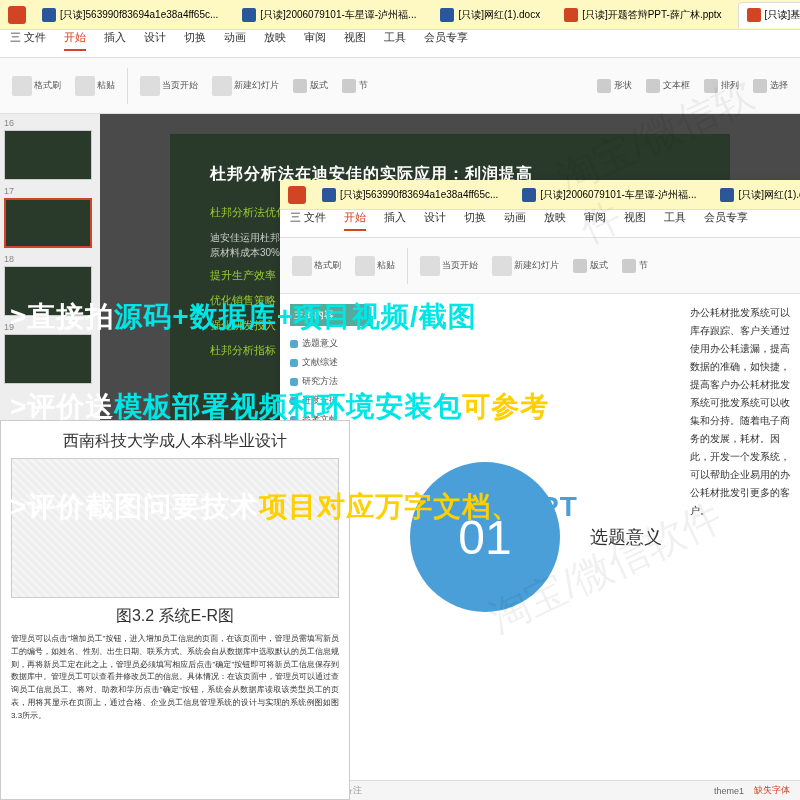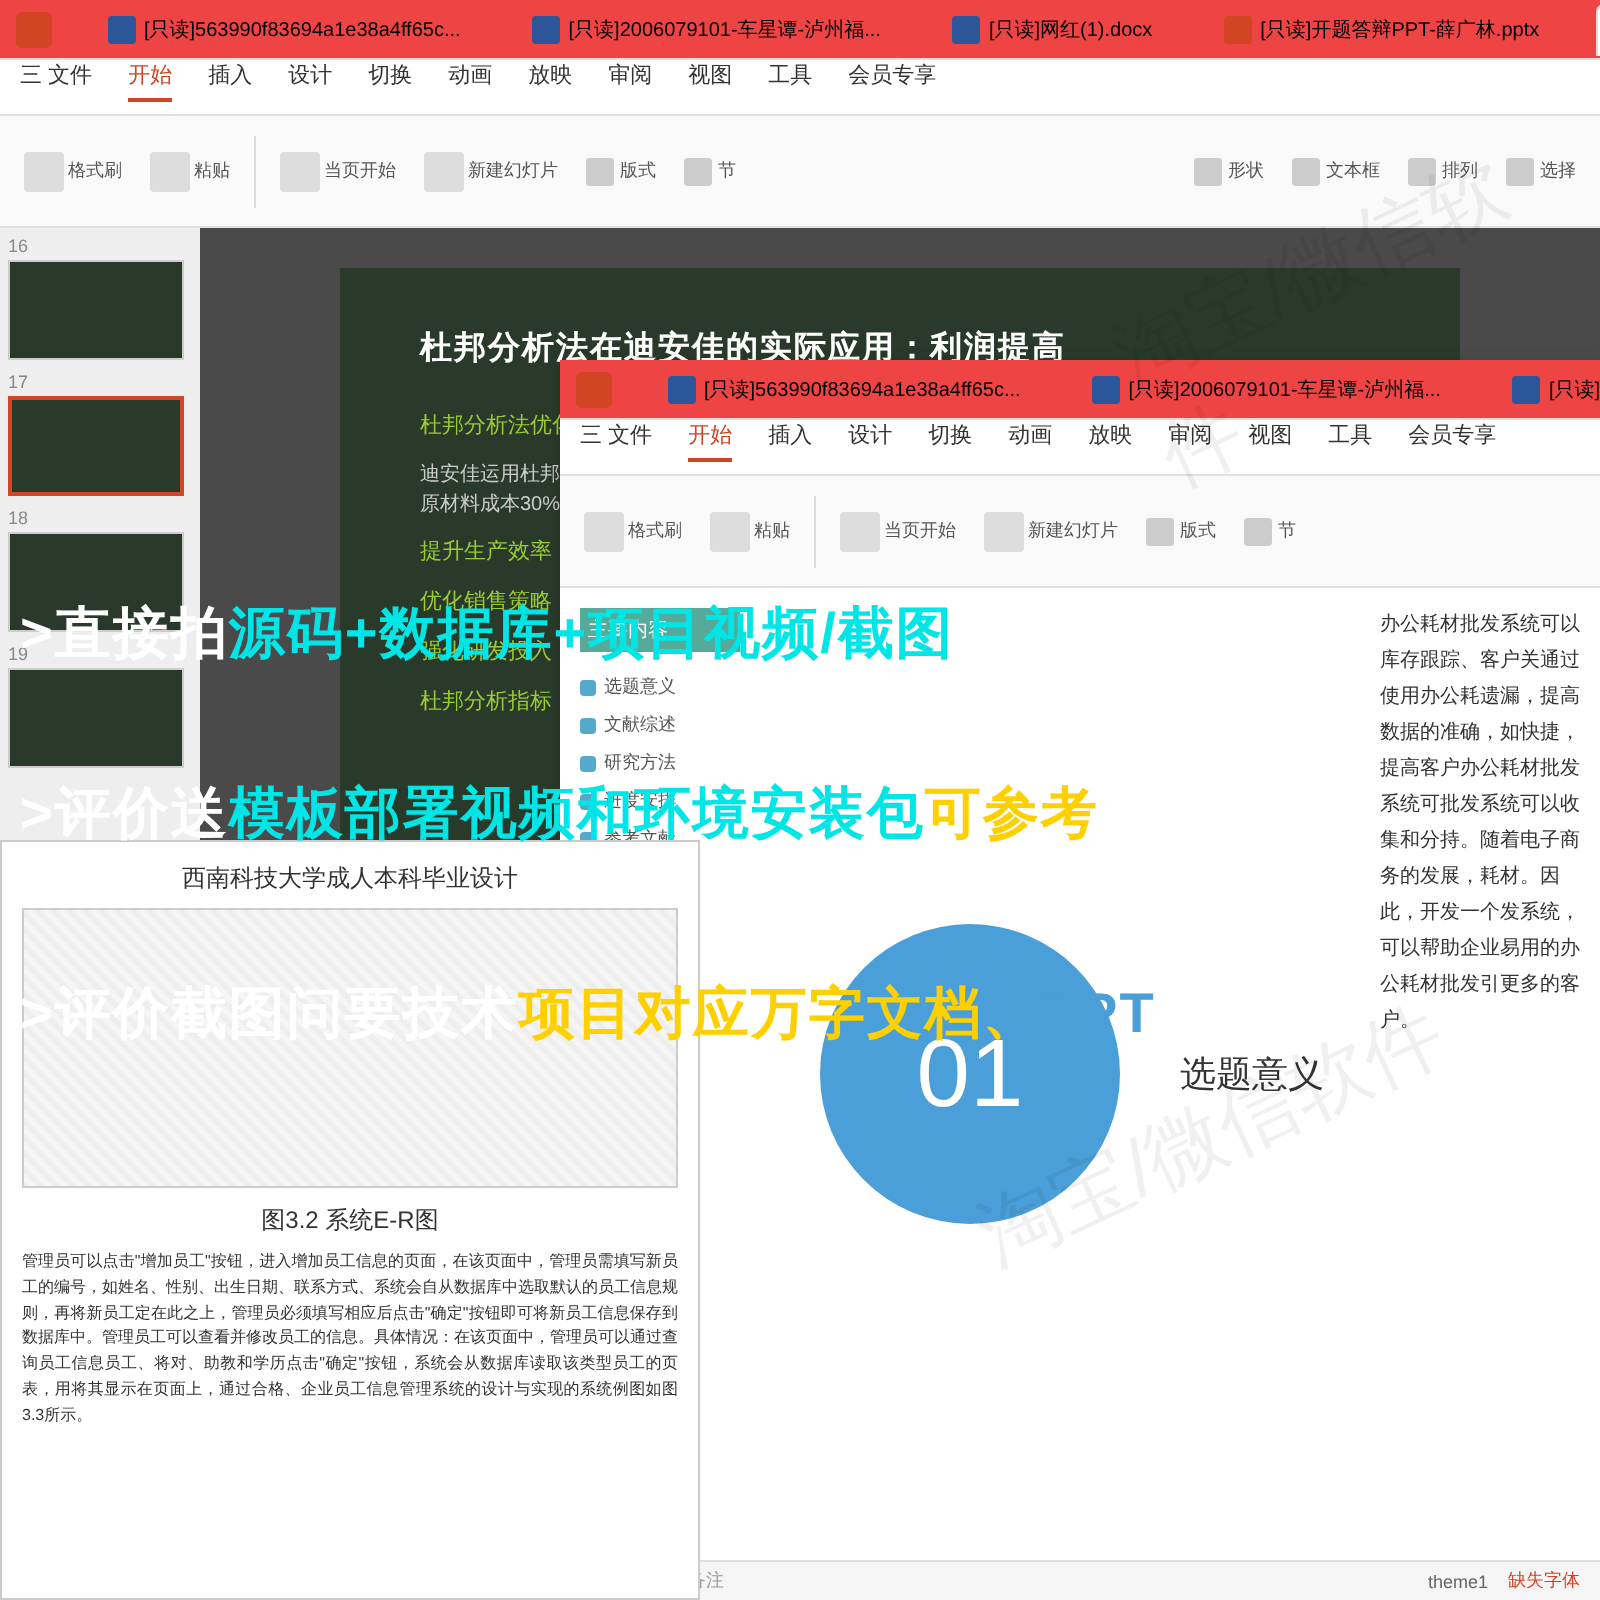--- a/index.html
+++ b/index.html
@@ -1,21 +1,21 @@
 <!DOCTYPE html>
 <html><head>
 <meta charset="utf-8">
 <style>
 *{margin:0;padding:0;box-sizing:border-box;font-family:"Microsoft YaHei",sans-serif}
 body{width:800px;height:800px;overflow:hidden;background:#f0f0f0;position:relative}
 .window{position:absolute;background:#fff;box-shadow:0 2px 8px rgba(0,0,0,.15)}
 .win1{left:0;top:0;width:800px;height:560px}
 .win2{left:280px;top:180px;width:520px;height:620px}
 .doc-panel{position:absolute;left:0;top:420px;width:350px;height:380px;background:#fff;border:1px solid #ccc;padding:10px;font-size:9px;color:#333}
-.titlebar{height:30px;background:#ef4444;display:flex;align-items:center;border-bottom:1px solid #e0e0e0;padding:0 8px;gap:20px;overflow:hidden}
+.titlebar{height:30px;background:#fef9c3;display:flex;align-items:center;border-bottom:1px solid #e0e0e0;padding:0 8px;gap:8px;overflow:hidden}
 .app-logo{width:18px;height:18px;background:#d14424;border-radius:3px;flex-shrink:0}
 .tab{display:flex;align-items:center;padding:0 8px;height:26px;border-radius:4px 4px 0 0;font-size:10px;gap:4px;white-space:nowrap;flex-shrink:0}
 .tab.active{background:#fff;border:1px solid #ddd;border-bottom:none}
 .tab-ico{width:14px;height:14px;border-radius:2px;flex-shrink:0}
 .tab-ico.w{background:#2b579a}
 .tab-ico.p{background:#d14424}
 .menubar{height:28px;display:flex;align-items:flex-start;padding:0 10px;gap:18px;font-size:11px;border-bottom:1px solid #e0e0e0}
 .menu-item{color:#333;cursor:pointer}
 .menu-item.active{color:#d14424;border-bottom:2px solid #d14424;padding-bottom:4px}
 .toolbar{height:56px;background:#fafafa;display:flex;align-items:center;padding:0 8px;gap:6px;border-bottom:1px solid #e0e0e0;font-size:9px}
@@ -45,21 +45,21 @@
 .w2-text{position:absolute;right:0;top:0;width:120px;font-size:10px;color:#333;line-height:1.8;padding:10px}
 .statusbar{position:absolute;bottom:0;left:0;right:0;height:20px;background:#f5f5f5;border-top:1px solid #ddd;font-size:9px;display:flex;align-items:center;padding:0 10px;color:#666;gap:10px}
 .overlay-text{position:absolute;left:0;width:100%;font-size:28px;font-weight:bold;padding:8px 10px;z-index:100;letter-spacing:1px}
 .ov1{top:290px}
 .ov2{top:380px}
 .ov3{top:480px}
 .seg-white{color:#fff}
 .seg-cyan{color:#00e5e5}
 .seg-yellow{color:#ffd000}
 .seg-blue{color:#4a9fd8}
-.doc-title{text-align:center;font-size:12px;margin-bottom:6px}
+.doc-title{text-align:center;font-size:16px;margin-bottom:6px}
 .doc-diagram{width:100%;height:140px;background:linear-gradient(45deg,#f5f5f5 25%,#eee 25%,#eee 50%,#f5f5f5 50%,#f5f5f5 75%,#eee 75%);background-size:8px 8px;border:1px solid #ccc;margin-bottom:8px}
 .doc-sec{font-size:10px;font-weight:bold;margin:6px 0}
 .doc-para{font-size:8px;line-height:1.6;color:#333;text-align:justify}
 .tabs-row{height:20px;display:flex;align-items:center;padding:0 10px;gap:14px;font-size:10px;color:#666}
 .tabs-row span.act{color:#d14424}
 .watermark{position:absolute;color:rgba(0,0,0,.06);font-size:40px;transform:rotate(-25deg);pointer-events:none;z-index:50}
 </style>
 </head>
 <body>
 

